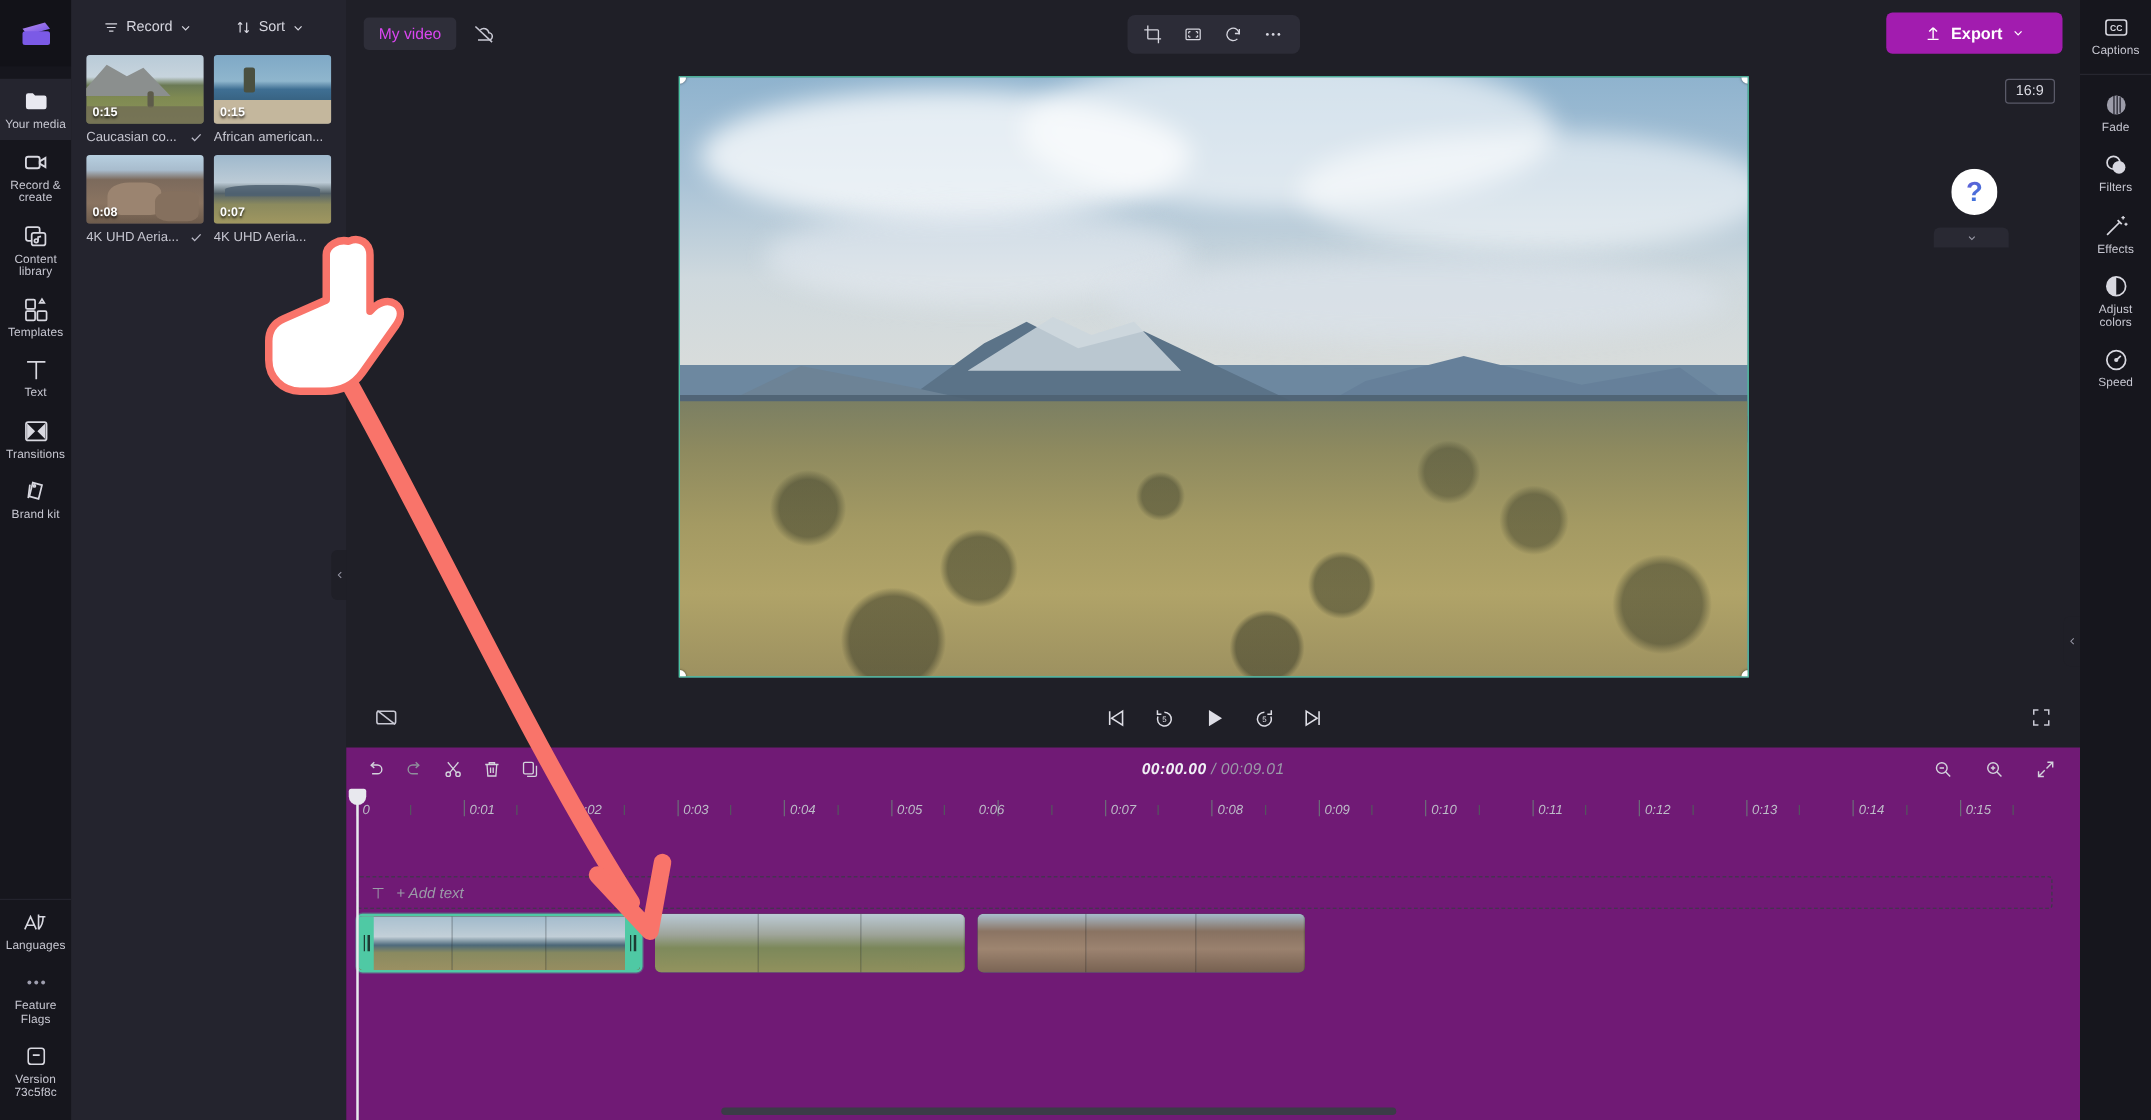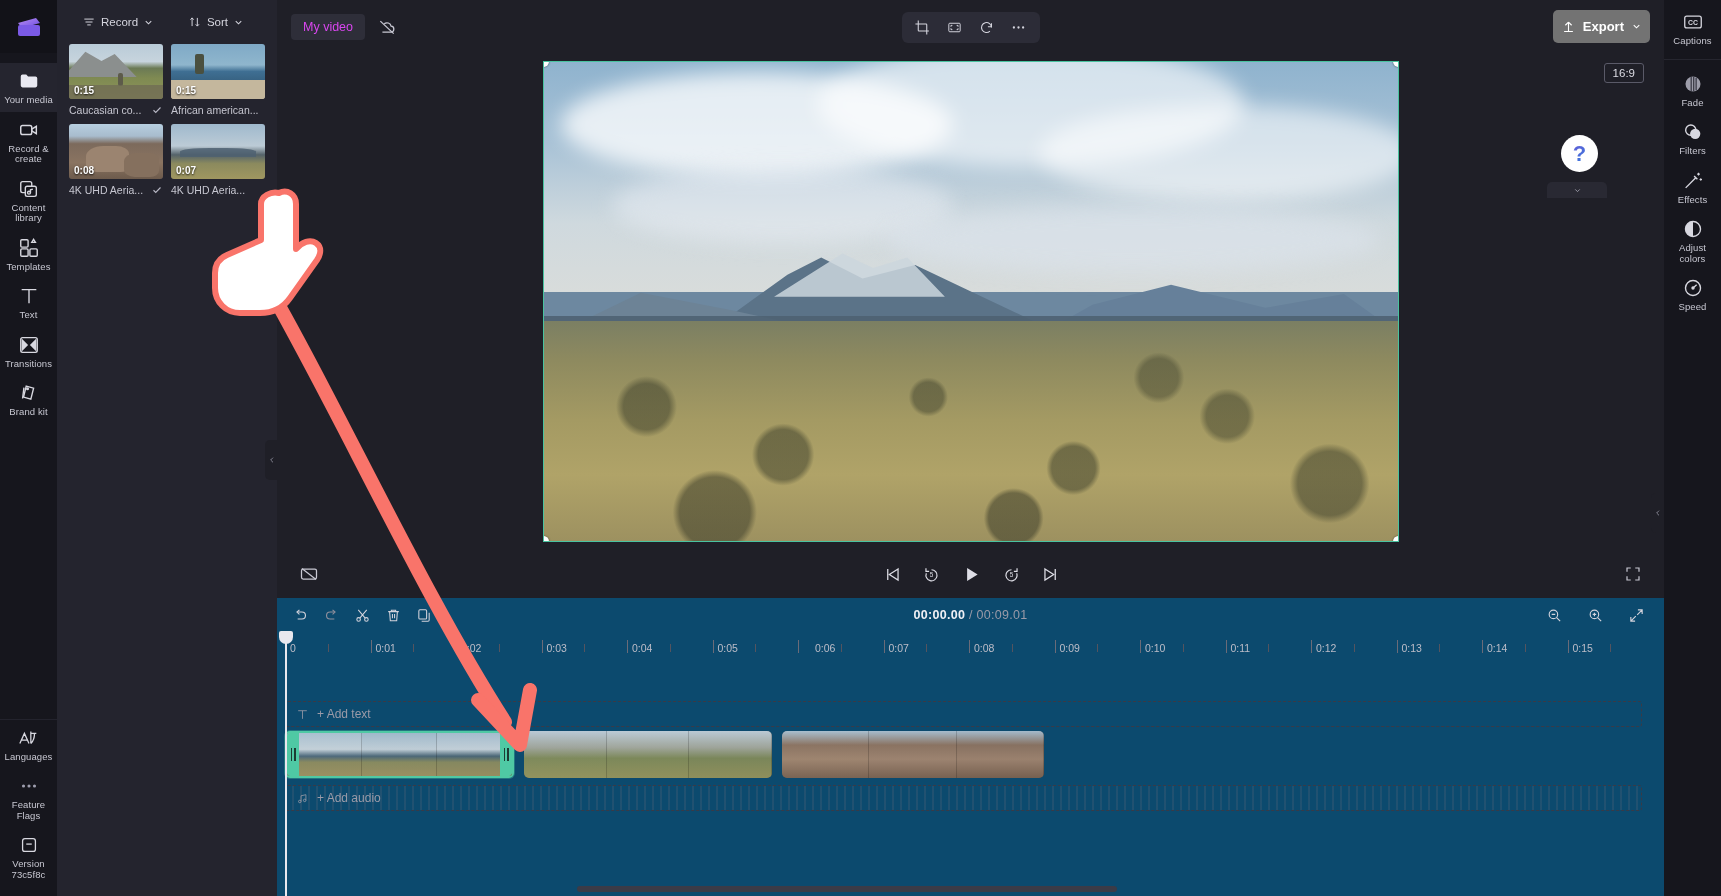--- a/index.html
+++ b/index.html
@@ -109,22 +109,22 @@
     position: absolute; left: 50%; transform: translateX(-50%);
     top: 12px; height: 31px; background: #2c2c37; border-radius: 6px;
     display: flex; align-items: center; gap: 2px; padding: 0 6px;
   }
   .ft-btn {
     width: 30px; height: 27px; display: flex; align-items: center; justify-content: center;
     border-radius: 4px; cursor: pointer; color: #d5d5de;
   }
 
   .btn-export {
-    margin-left: auto; height: 33px; background: #737373; color: #fff;
-    border: none; border-radius: 5px; padding: 0 8px;
+    margin-left: auto; height: 33px; background: #a21caf; color: #fff;
+    border: none; border-radius: 5px; padding: 0 30px;
     display: flex; align-items: center; gap: 7px;
     font-size: 13px; font-weight: 700; cursor: pointer; font-family: inherit;
   }
 
   .stage {
     flex: 1; position: relative; display: flex;
     align-items: center; justify-content: center; min-height: 0;
   }
   .ratio-badge {
     position: absolute; right: 20px; top: 10px;
@@ -174,21 +174,21 @@
     color: #a0a0ad; cursor: pointer;
   }
   .right-collapse {
     position: absolute; right: 0px; top: 440px;
     width: 13px; height: 40px; background: #1f1f27;
     border-radius: 5px 0 0 5px; display: flex; align-items: center; justify-content: center;
     cursor: pointer; color: #9a9aa8; z-index: 6;
   }
 
   
-  .timeline { height: 298px; background: #0c4a6e; flex: none; position: relative; }
+  .timeline { height: 298px; background: #701a75; flex: none; position: relative; font-style: italic; }
   .tl-toolbar {
     height: 34px; display: flex; align-items: center; padding: 0 12px 0 8px;
     position: relative;
   }
   .tlt-btn { width: 31px; height: 28px; display:flex; align-items:center; justify-content:center;
     color: #d3d3dc; cursor: pointer; border-radius: 4px; }
   .tl-time {
     position: absolute; left: 50%; transform: translateX(-50%);
     font-size: 12.5px; letter-spacing: .3px;
   }
@@ -674,21 +674,21 @@
           <div class="tick major" style="left: 256.5px;"></div>
           <div class="tick-lbl" style="left: 261.5px;">0:03</div>
           <div class="tick" style="left: 299.25px;"></div>
           <div class="tick major" style="left: 342px;"></div>
           <div class="tick-lbl" style="left: 347px;">0:04</div>
           <div class="tick" style="left: 384.75px;"></div>
           <div class="tick major" style="left: 427.5px;"></div>
           <div class="tick-lbl" style="left: 432.5px;">0:05</div>
           <div class="tick" style="left: 470.25px;"></div>
           <div class="tick major" style="left: 513px;"></div>
-          <div class="tick-lbl" style="left: 530px;">0:06</div>
+          <div class="tick-lbl" style="left: 498px;">0:06</div>
           <div class="tick" style="left: 555.75px;"></div>
           <div class="tick major" style="left: 598.5px;"></div>
           <div class="tick-lbl" style="left: 603.5px;">0:07</div>
           <div class="tick" style="left: 641.25px;"></div>
           <div class="tick major" style="left: 684px;"></div>
           <div class="tick-lbl" style="left: 689px;">0:08</div>
           <div class="tick" style="left: 726.75px;"></div>
           <div class="tick major" style="left: 769.5px;"></div>
           <div class="tick-lbl" style="left: 774.5px;">0:09</div>
           <div class="tick" style="left: 812.25px;"></div>
@@ -751,29 +751,20 @@
 
           <div class="clip" style="left:497px;width:262px">
             <div class="frames">
               <div class="frame" style="background:linear-gradient(#a9bfcf 0%,#8b7463 30%,#9e8570 60%,#7a6454 100%)"></div>
               <div class="frame" style="background:linear-gradient(#a6bccd 0%,#8a7362 30%,#9c8370 60%,#786252 100%)"></div>
               <div class="frame" style="background:linear-gradient(#a4bacb 0%,#877161 30%,#9a816e 60%,#766050 100%)"></div>
             </div>
           </div>
         </div>
 
-        <div class="track-audio">
-          <div class="audio-wave"></div>
-          <svg width="13" height="13" viewBox="0 0 24 24" fill="none" stroke="#9b9ba8" stroke-width="1.5" style="position:relative">
-              <circle cx="7" cy="17.5" r="2.3"></circle>
-              <circle cx="16" cy="15.5" r="2.3"></circle>
-              <path d="M9.3 17.5V7l9-2v10.5"></path>
-            </svg>
-          <span style="position:relative">+ Add audio</span>
-        </div>
       </div>
 
       <div class="tl-scrollbar"></div>
     </div>
   </div>
 
   <div class="prop-rail">
     <div class="rail-item">
       <svg class="ri-ico" viewBox="0 0 24 24" fill="none" stroke="#d8d8e0" stroke-width="1.4">
         <rect x="3" y="5.5" width="18" height="13" rx="2.2"></rect>

